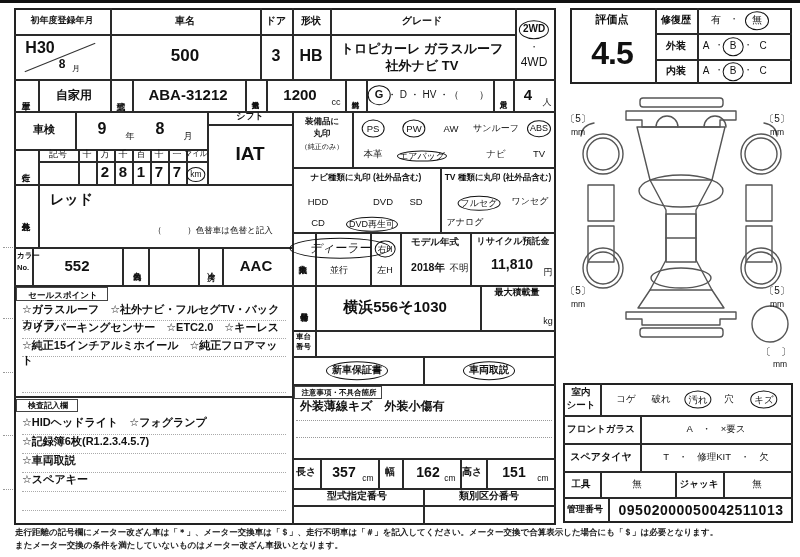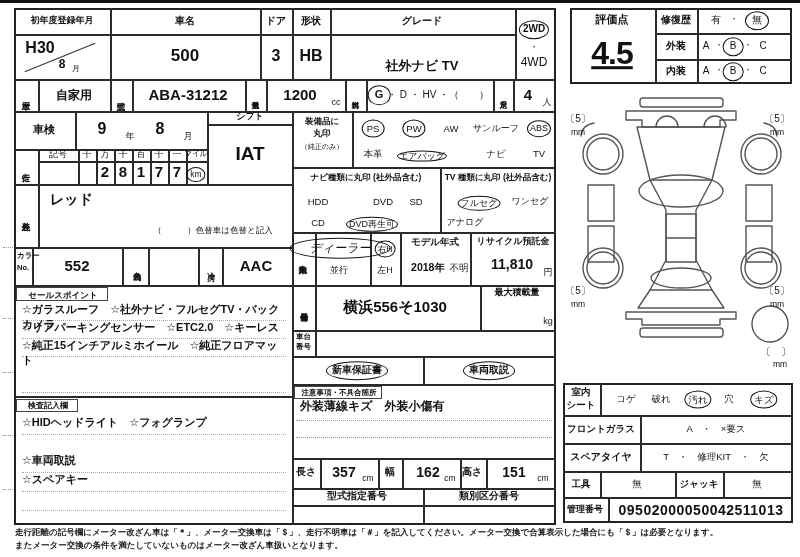--- a/index.html
+++ b/index.html
@@ -95,20 +95,21 @@
   <div class="t lab" style="left:311px;top:21px;">形状</div>
   <div class="t lab" style="left:422px;top:21px;">グレード</div>
 
   <div class="t" style="left:40px;top:48px;font-size:16px;font-weight:bold;">H30</div>
   <div style="position:absolute;left:22px;top:57px;width:76px;border-top:1.2px solid #333;transform:rotate(-22deg);"></div>
   <div class="t" style="left:62px;top:64px;font-size:12px;font-weight:bold;">8</div>
   <div class="t" style="left:76px;top:69px;font-size:8px;">月</div>
   <div class="t" style="left:185px;top:56px;font-size:17px;font-weight:bold;">500</div>
   <div class="t" style="left:276px;top:56px;font-size:16px;font-weight:bold;">3</div>
   <div class="t" style="left:311px;top:56px;font-size:16px;font-weight:bold;">HB</div>
+  <div class="t" style="left:422px;top:49px;font-size:13px;font-weight:bold;">トロピカーレ ガラスルーフ</div>
   <div class="t" style="left:422px;top:66px;font-size:13px;font-weight:bold;">社外ナビ TV</div>
   <div class="t" style="left:534px;top:29px;"><span class="circ" style="font-size:10px;font-weight:bold;padding:3px 3px;">2WD</span></div>
   <div class="t" style="left:534px;top:48px;font-size:9px;">・</div>
   <div class="t" style="left:534px;top:62px;font-size:12px;">4WD</div>
 
   <div class="t vert" style="left:26px;top:95px;font-size:8.5px;font-weight:bold;">車歴</div>
   <div class="t" style="left:74px;top:95px;font-size:12px;font-weight:bold;">自家用</div>
   <div class="t vert" style="left:121px;top:95px;font-size:8.5px;font-weight:bold;">型式</div>
   <div class="t" style="left:188px;top:95px;font-size:15px;font-weight:bold;">ABA-31212</div>
   <div class="t vert" style="left:255px;top:95px;font-size:7.5px;font-weight:bold;">排気量</div>
@@ -228,37 +229,38 @@
   </div>
   <div class="slot" style="left:22px;top:302px;width:264px;height:18px;">☆ガラスルーフ　☆社外ナビ・フルセグTV・バックカメラ</div>
   <div class="slot" style="left:22px;top:320px;width:264px;height:18px;">☆リアパーキングセンサー　☆ETC2.0　☆キーレス</div>
   <div class="slot" style="left:22px;top:338px;width:264px;height:18px;">☆純正15インチアルミホイール　☆純正フロアマット</div>
   <div class="slot" style="left:22px;top:374px;width:264px;height:18px;"></div>
 
   <div style="position:absolute;left:16px;top:399px;width:62px;height:13px;border:1px solid #444;box-sizing:border-box;">
     <div class="t" style="left:31px;top:6px;font-size:8px;font-weight:bold;">検査記入欄</div>
   </div>
   <div class="slot" style="left:22px;top:415px;width:264px;height:19px;">☆HIDヘッドライト　☆フォグランプ</div>
+  <div class="slot" style="left:22px;top:434px;width:264px;height:19px;">☆記録簿6枚(R1.2.3.4.5.7)</div>
   <div class="slot" style="left:22px;top:453px;width:264px;height:19px;">☆車両取説</div>
   <div class="slot" style="left:22px;top:472px;width:264px;height:19px;">☆スペアキー</div>
   <div class="slot" style="left:22px;top:491px;width:264px;height:19px;"></div>
 
   <div class="dotline" style="left:3px;top:247px;width:10px;"></div>
   <div class="dotline" style="left:3px;top:318px;width:10px;"></div>
   <div class="dotline" style="left:3px;top:372px;width:10px;"></div>
   <div class="dotline" style="left:3px;top:435px;width:10px;"></div>
   <div class="dotline" style="left:3px;top:489px;width:10px;"></div>
 
   <div class="box" style="left:570px;top:8px;width:222px;height:76px;"></div>
   <div class="vline" style="left:655px;top:8px;height:76px;"></div>
   <div class="vline" style="left:697px;top:8px;height:76px;"></div>
   <div class="hline" style="left:655px;top:33px;width:137px;"></div>
   <div class="hline" style="left:655px;top:59px;width:137px;"></div>
   <div class="t" style="left:612px;top:20px;font-size:11px;font-weight:bold;">評価点</div>
-  <div class="t" style="left:612px;top:54px;font-size:32px;font-weight:bold;letter-spacing:-1px;text-decoration:underline;">4.5</div>
+  <div class="t" style="left:612px;top:54px;font-size:32px;font-weight:bold;letter-spacing:-1px;">4.5</div>
   <div class="t" style="left:676px;top:20px;font-size:10px;font-weight:bold;">修復歴</div>
   <div class="t" style="left:716px;top:20px;font-size:10px;">有</div>
   <div class="t" style="left:734px;top:20px;font-size:9px;">・</div>
   <div class="t" style="left:757px;top:20px;"><span class="circ" style="font-size:10px;padding:3px 6px;">無</span></div>
   <div class="t" style="left:676px;top:46px;font-size:10px;font-weight:bold;">外装</div>
   <div class="t" style="left:706px;top:46px;font-size:10px;">A</div>
   <div class="t" style="left:719px;top:46px;font-size:9px;">・</div>
   <div class="t" style="left:733px;top:46px;"><span class="circ" style="font-size:10px;padding:3px 6px;">B</span></div>
   <div class="t" style="left:748px;top:46px;font-size:9px;">・</div>
   <div class="t" style="left:763px;top:46px;font-size:10px;">C</div>

